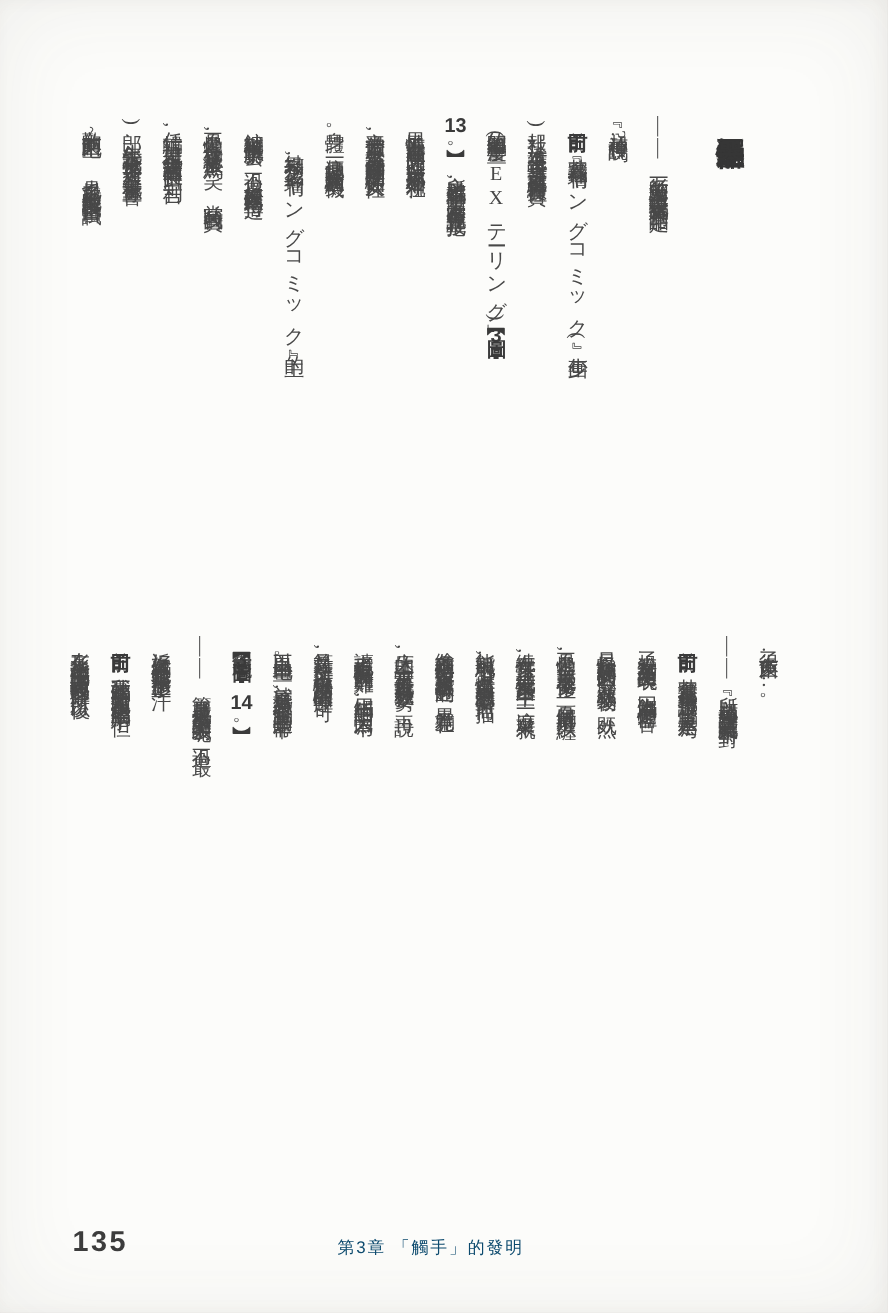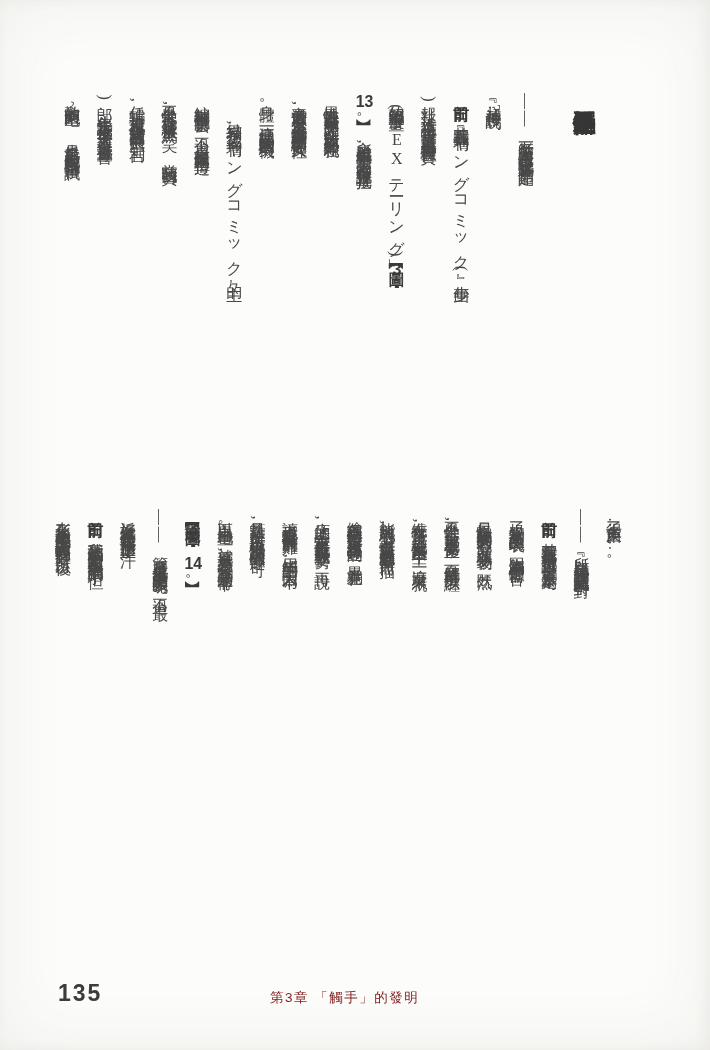--- a/index.html
+++ b/index.html
@@ -56,21 +56,21 @@
     font-size: 23px;
     letter-spacing: 2px;
     color: #3c3c3c;
   }
   .chapter {
     position: absolute;
     left: 270px; top: 989px;
     font-family: "Liberation Sans", "DejaVu Sans", sans-serif;
     font-size: 13.5px;
     letter-spacing: 1.5px;
-    color: #7f1d1d;
+    color: #0c4a6e;
   }
 </style>
 </head>
 <body>
 
 <div class="page">
 
   <h1 class="title">觸手並不是性器</h1>
 
   <div class="band band-top">

